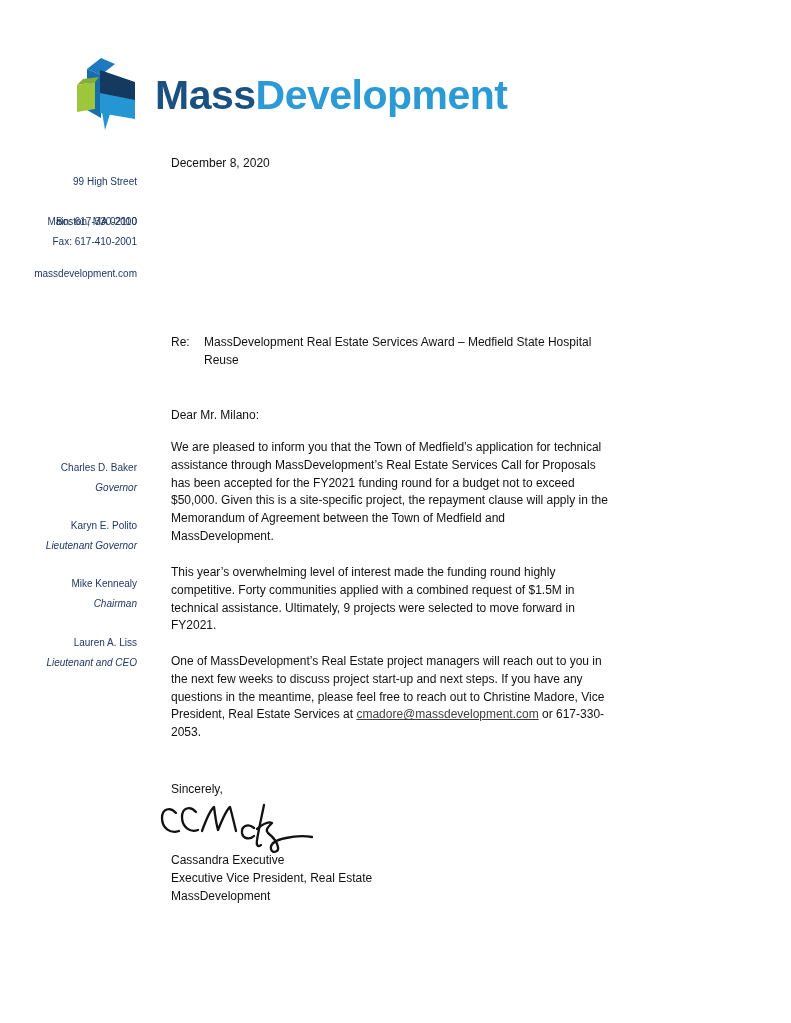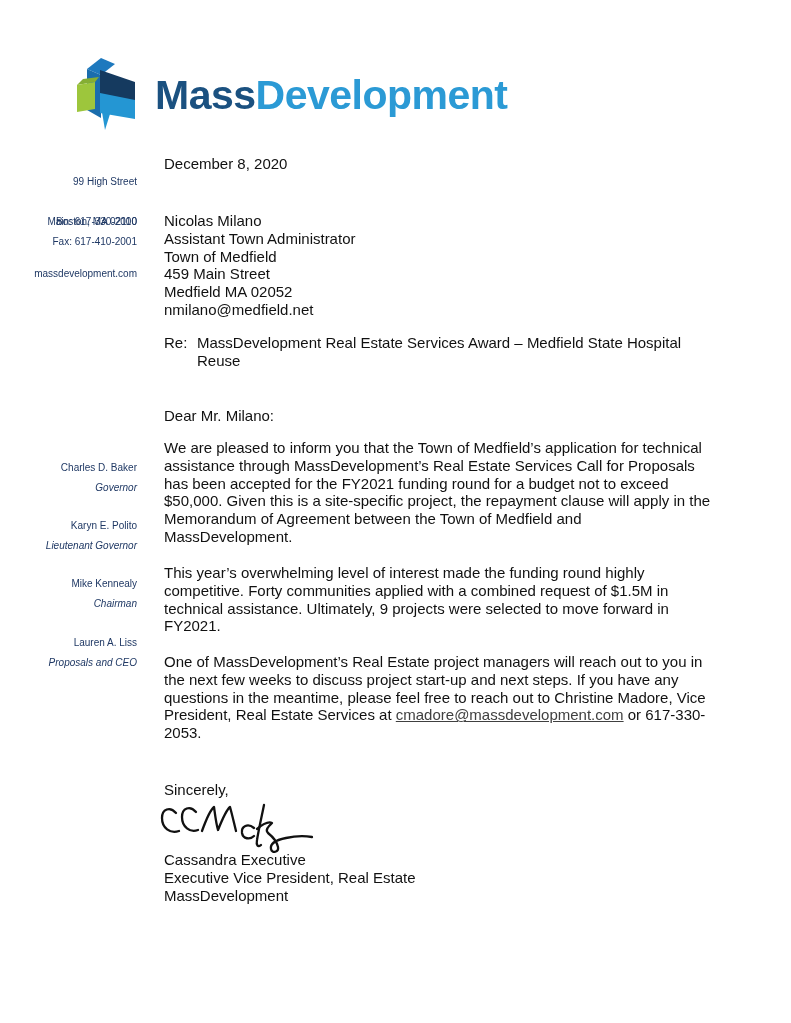--- a/index.html
+++ b/index.html
@@ -49,23 +49,23 @@
   .sb-phones   { top: 212px; }
   .sb-website  { top: 264px; }
   .sb-off-0    { top: 458px; padding-left: 42px; }
   .sb-off-1    { top: 516px; }
   .sb-off-2    { top: 574px; }
   .sb-off-3    { top: 633px; }
 
   
   .main-block {
     position: absolute;
-    left: 164px;
+    left: 171px;
     width: 612px;
-    font-size: 15px;
+    font-size: 12px;
     line-height: 17.8px;
     color: #111111;
   }
   .pre { white-space: pre-line; }
   .blk-date      { top: 155px; }
   .blk-recipient { top: 212px; }
   .blk-re        { top: 334px; display: flex; }
   .blk-re .re-label { width: 33px; flex: 0 0 33px; }
   .blk-salutation{ top: 407px; }
   .blk-p1        { top: 439px; }
@@ -124,31 +124,25 @@
   <div class="sidebar-block sb-off-1">
     <div>Karyn E. Polito</div>
     <div class="title">Lieutenant Governor</div>
   </div>
   <div class="sidebar-block sb-off-2">
     <div>Mike Kennealy</div>
     <div class="title">Chairman</div>
   </div>
   <div class="sidebar-block sb-off-3">
     <div>Lauren A. Liss</div>
-    <div class="title">Proposals and CEO</div>
+    <div class="title">Lieutenant and CEO</div>
   </div>
 
   <div class="main-block blk-date">December 8, 2020</div>
 
-  <div class="main-block blk-recipient pre">Nicolas Milano
-Assistant Town Administrator
-Town of Medfield
-459 Main Street
-Medfield MA 02052
-nmilano@medfield.net</div>
 
   <div class="main-block blk-re">
     <div class="re-label">Re:</div>
     <div class="pre">MassDevelopment Real Estate Services Award – Medfield State Hospital
 Reuse</div>
   </div>
 
   <div class="main-block blk-salutation">Dear Mr. Milano:</div>
 
   <div class="main-block blk-p1 pre">We are pleased to inform you that the Town of Medfield’s application for technical

